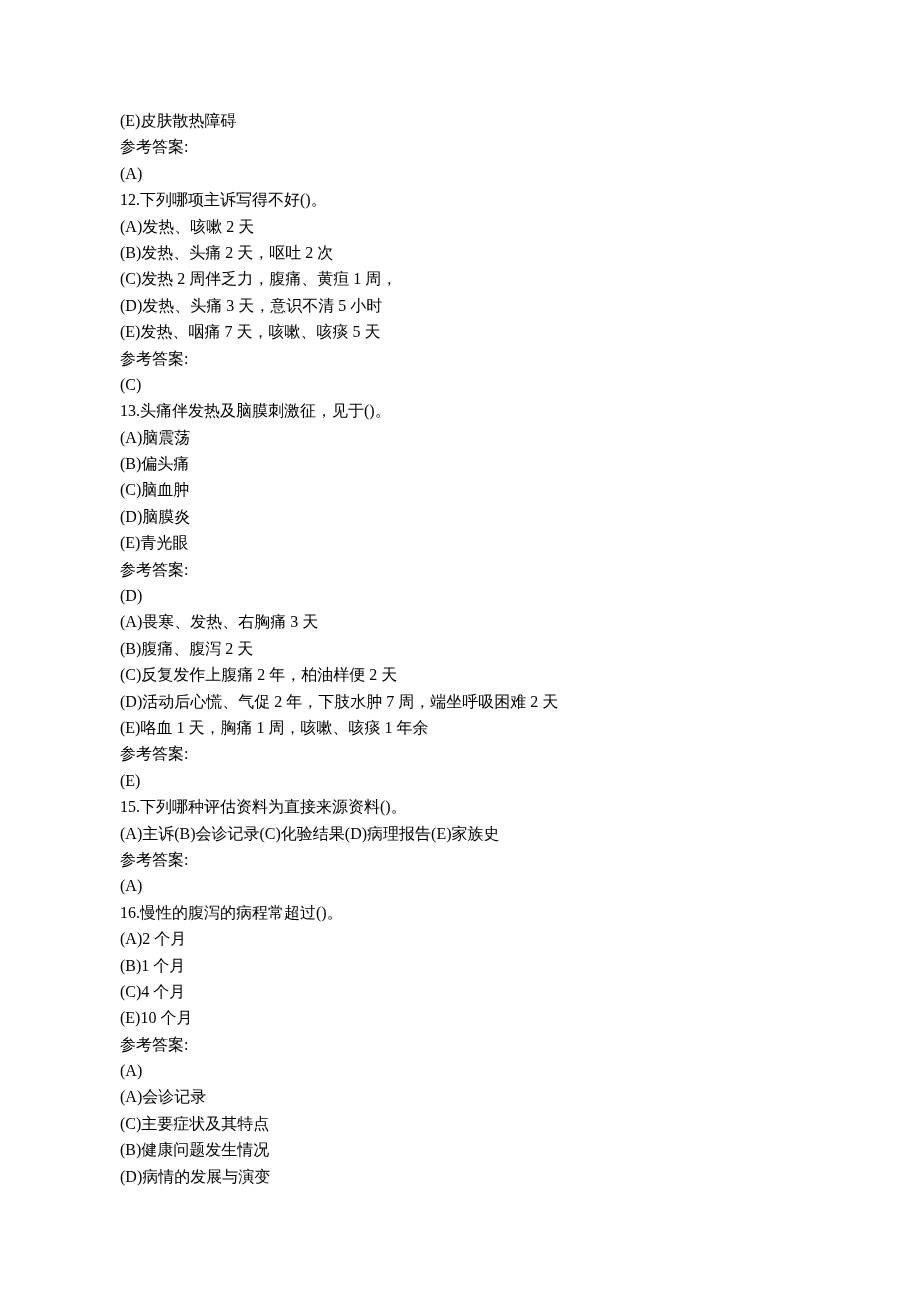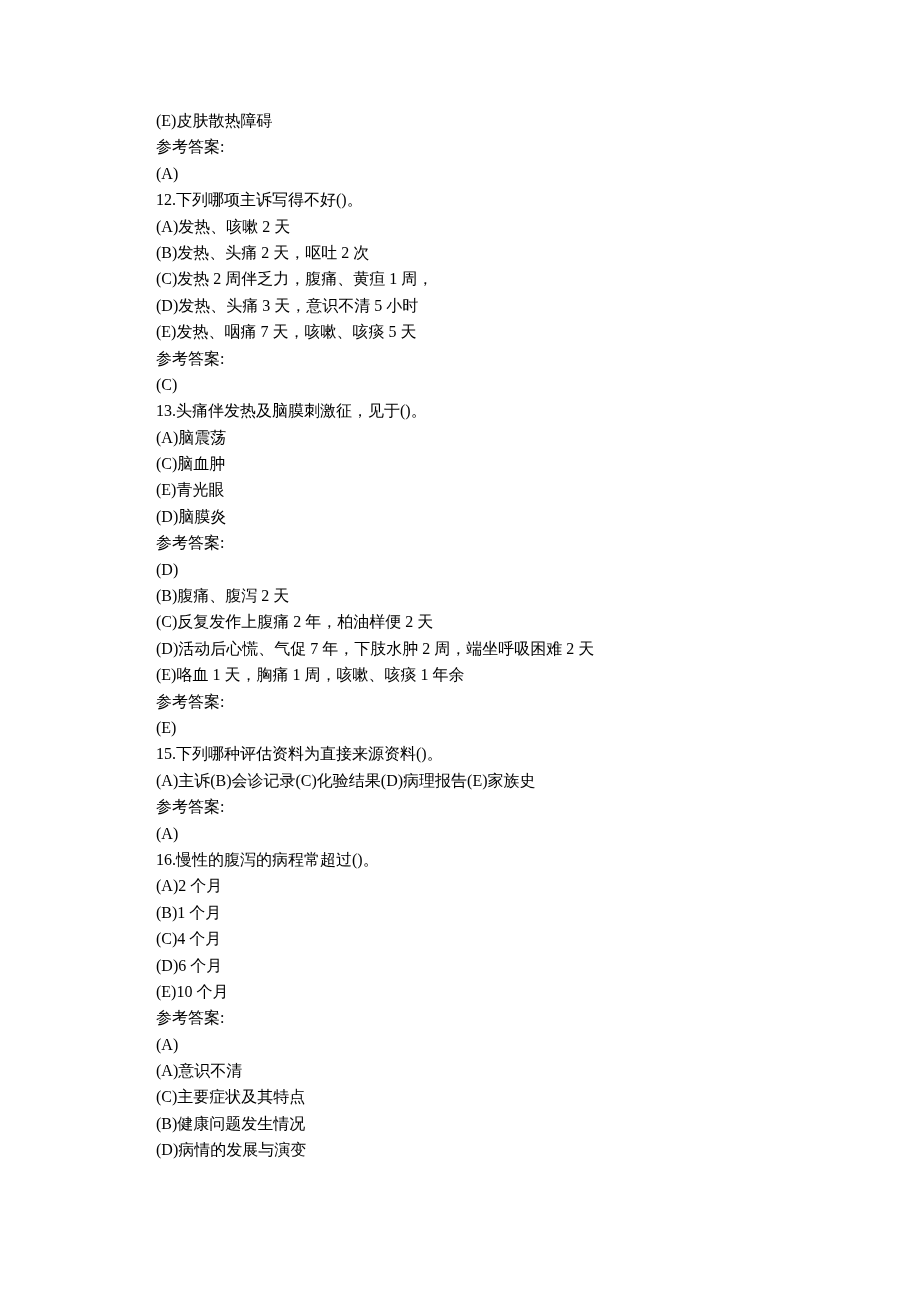--- a/index.html
+++ b/index.html
@@ -12,60 +12,60 @@
     line-height: 1.65;
   }
   .page {
     width: 920px;
     min-height: 1302px;
     padding: 108px 120px 80px 120px;
     box-sizing: border-box;
   }
   .line {
     white-space: pre-wrap;
-    margin-left: 36px;
   }
 </style>
 </head>
 <body>
 
 <div class="page">
   <div class="line">(E)皮肤散热障碍</div>
   <div class="line">参考答案:</div>
   <div class="line">(A)</div>
   <div class="line">12.下列哪项主诉写得不好()。</div>
   <div class="line">(A)发热、咳嗽 2 天</div>
   <div class="line">(B)发热、头痛 2 天，呕吐 2 次</div>
   <div class="line">(C)发热 2 周伴乏力，腹痛、黄疸 1 周，</div>
   <div class="line">(D)发热、头痛 3 天，意识不清 5 小时</div>
   <div class="line">(E)发热、咽痛 7 天，咳嗽、咳痰 5 天</div>
   <div class="line">参考答案:</div>
   <div class="line">(C)</div>
   <div class="line">13.头痛伴发热及脑膜刺激征，见于()。</div>
   <div class="line">(A)脑震荡</div>
+  <div class="line">(B)偏头痛</div>
   <div class="line">(C)脑血肿</div>
+  <div class="line">(D)脑膜炎</div>
   <div class="line">(E)青光眼</div>
-  <div class="line">(D)脑膜炎</div>
   <div class="line">参考答案:</div>
   <div class="line">(D)</div>
+  <div class="line">(A)畏寒、发热、右胸痛 3 天</div>
   <div class="line">(B)腹痛、腹泻 2 天</div>
   <div class="line">(C)反复发作上腹痛 2 年，柏油样便 2 天</div>
-  <div class="line">(D)活动后心慌、气促 7 年，下肢水肿 2 周，端坐呼吸困难 2 天</div>
+  <div class="line">(D)活动后心慌、气促 2 年，下肢水肿 7 周，端坐呼吸困难 2 天</div>
   <div class="line">(E)咯血 1 天，胸痛 1 周，咳嗽、咳痰 1 年余</div>
   <div class="line">参考答案:</div>
   <div class="line">(E)</div>
   <div class="line">15.下列哪种评估资料为直接来源资料()。</div>
   <div class="line">(A)主诉(B)会诊记录(C)化验结果(D)病理报告(E)家族史</div>
   <div class="line">参考答案:</div>
   <div class="line">(A)</div>
   <div class="line">16.慢性的腹泻的病程常超过()。</div>
   <div class="line">(A)2 个月</div>
   <div class="line">(B)1 个月</div>
   <div class="line">(C)4 个月</div>
-  <div class="line">(D)6 个月</div>
   <div class="line">(E)10 个月</div>
   <div class="line">参考答案:</div>
   <div class="line">(A)</div>
-  <div class="line">(A)意识不清</div>
+  <div class="line">(A)会诊记录</div>
   <div class="line">(C)主要症状及其特点</div>
   <div class="line">(B)健康问题发生情况</div>
   <div class="line">(D)病情的发展与演变</div>
 </div>
 
 </body></html>

